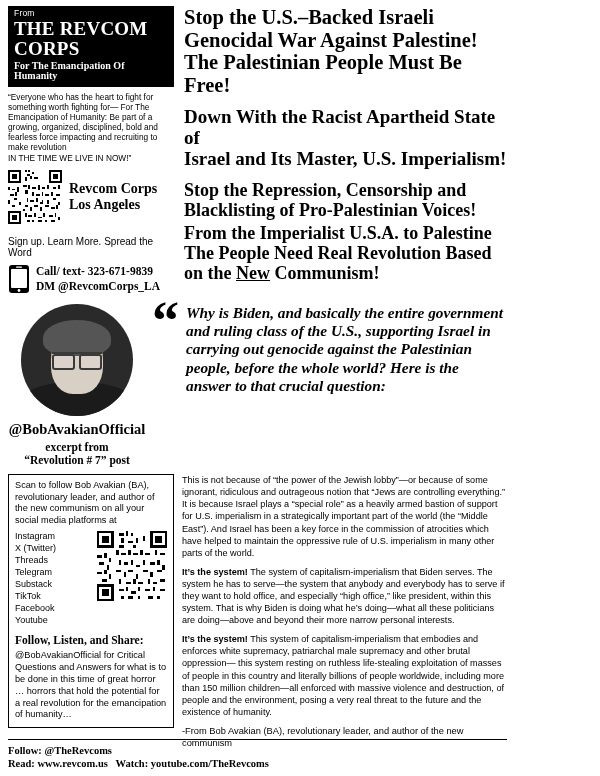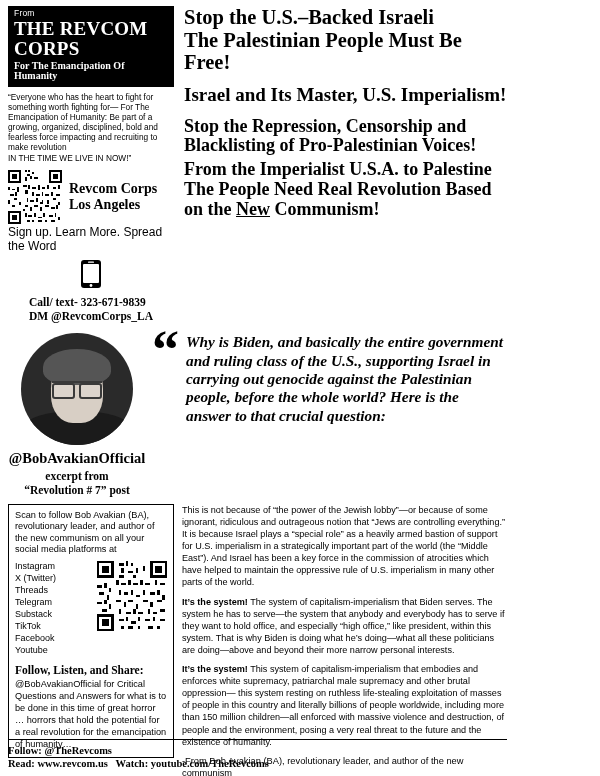--- a/index.html
+++ b/index.html
@@ -81,30 +81,29 @@
     height: 54px;
     flex: 0 0 54px;
   }
   .qr-text .l1 {
     font-family: "Liberation Serif", serif;
     font-size: 14px;
     font-weight: bold;
     line-height: 1.12;
   }
   .tagline {
-    font-size: 12px;
-    margin-top: 1px;
+    font-size: 10px;
+    margin-top: 12px;
   }
 
   .contact {
     display: flex;
     align-items: center;
     gap: 6px;
     margin-top: 6px;
-    flex-direction: column;
   }
   .phone-icon { width: 22px; height: 30px; flex: 0 0 22px; }
   .contact-lines .c1 {
     font-family: "Liberation Serif", serif;
     font-size: 11.5px;
     font-weight: bold;
     line-height: 1.25;
   }
   .contact-lines .c2 {
     font-family: "Liberation Serif", serif;
@@ -459,23 +458,25 @@
           <div class="c1">Call/ text- 323-671-9839</div>
           <div class="c2">DM @RevcomCorps_LA</div>
         </div>
       </div>
 
     </div>
 
     <div class="right-col">
       <div class="hl hl1">
         <div>Stop the U.S.–Backed Israeli</div>
+        <div>Genocidal War Against Palestine!</div>
         <div>The Palestinian People Must Be Free!</div>
       </div>
       <div class="hl hl2">
+        <div>Down With the Racist Apartheid State of</div>
         <div>Israel and Its Master, U.S. Imperialism!</div>
       </div>
       <div class="hl hl3">
         <div>Stop the Repression, Censorship and</div>
         <div>Blacklisting of Pro-Palestinian Voices!</div>
       </div>
       <div class="hl hl4">
         <div>From the Imperialist U.S.A. to Palestine</div>
         <div>The People Need Real Revolution Based</div>
         <div>

